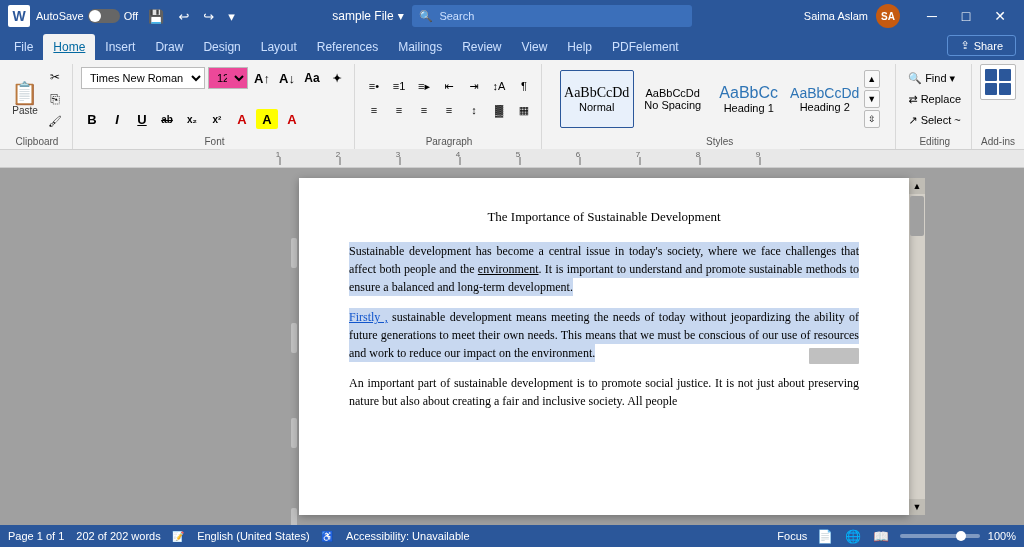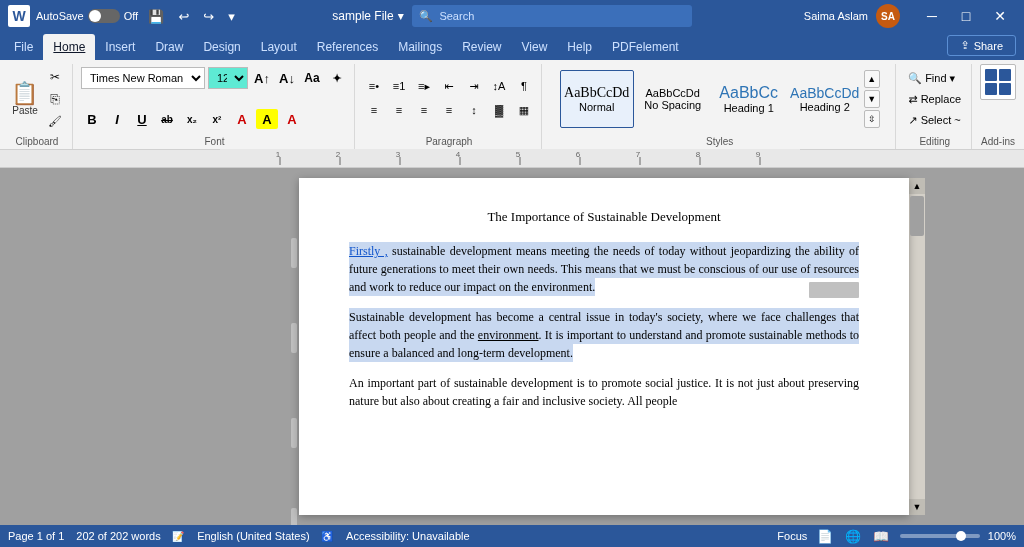--- a/index.html
+++ b/index.html
@@ -141,21 +141,21 @@
       color: #cce0ff;
       cursor: pointer;
       border-radius: 3px 3px 0 0;
       height: 26px;
       display: flex;
       align-items: center;
       margin-top: 20px;
     }
     .ribbon-tab.active {
       background: #f3f3f3;
-      color: #0f172a;
+      color: #0369a1;
       font-weight: 500;
       text-decoration: underline;
     }
     .share-btn {
       margin-left: auto;
       margin-right: 8px;
       margin-bottom: 4px;
       background: #2b579a;
       border: 1px solid #5b8fd4;
       color: white;
@@ -242,21 +242,21 @@
       border: 1px solid #bbb;
       background: white;
       padding: 0 4px;
       min-width: 110px;
       cursor: pointer;
     }
     .size-select {
       height: 22px;
       font-size: 11px;
       border: 1px solid #bbb;
-      background: #5eead4;
+      background: #ec4899;
       padding: 0 4px;
       width: 40px;
       cursor: pointer;
     }
     .format-btn {
       width: 22px;
       height: 20px;
       font-size: 12px;
       font-weight: bold;
       display: flex;
@@ -660,27 +660,27 @@
     <div style="position:absolute;top:330px;right:2px;width:6px;height:30px;background:#c0c0c0;border-radius:2px"></div>
   </div>
 
   <div class="page">
 
     <div class="doc-title">
       <span>The Importance of Sustainable Development</span>
     </div>
 
     <div class="doc-para">
+      <span class="highlight-block">Sustainable development has become a central issue in today's society, where we face challenges that affect both people and the <span class="underline">environment</span>. It is important to understand and promote sustainable methods to ensure a balanced and long-term development.</span>
+    </div>
+
+    <div class="doc-para">
       <span class="highlight-block"><span class="first-word">Firstly ,</span> sustainable development means meeting the needs of today without jeopardizing the ability of future generations to meet their own needs. This means that we must be conscious of our use of resources and work to reduce our impact on the environment.</span>
       
       <div style="float:right;width:50px;height:16px;background:#c0c0c0;margin-top:4px;border-radius:1px"></div>
-    </div>
-
-    <div class="doc-para">
-      <span class="highlight-block">Sustainable development has become a central issue in today's society, where we face challenges that affect both people and the <span class="underline">environment</span>. It is important to understand and promote sustainable methods to ensure a balanced and long-term development.</span>
     </div>
 
     <div class="doc-para">
       <span>An important part of sustainable development is to promote social justice. It is not just about preserving nature but also about creating a fair and inclusive society. All people</span>
     </div>
   </div>
 
   <div style="width:16px;background:#d4d0c8;display:flex;flex-direction:column;align-items:center">
     <div style="width:16px;height:16px;background:#c0bdb5;display:flex;align-items:center;justify-content:center;font-size:9px;cursor:pointer">▲</div>
     <div style="flex:1;width:100%;position:relative">

